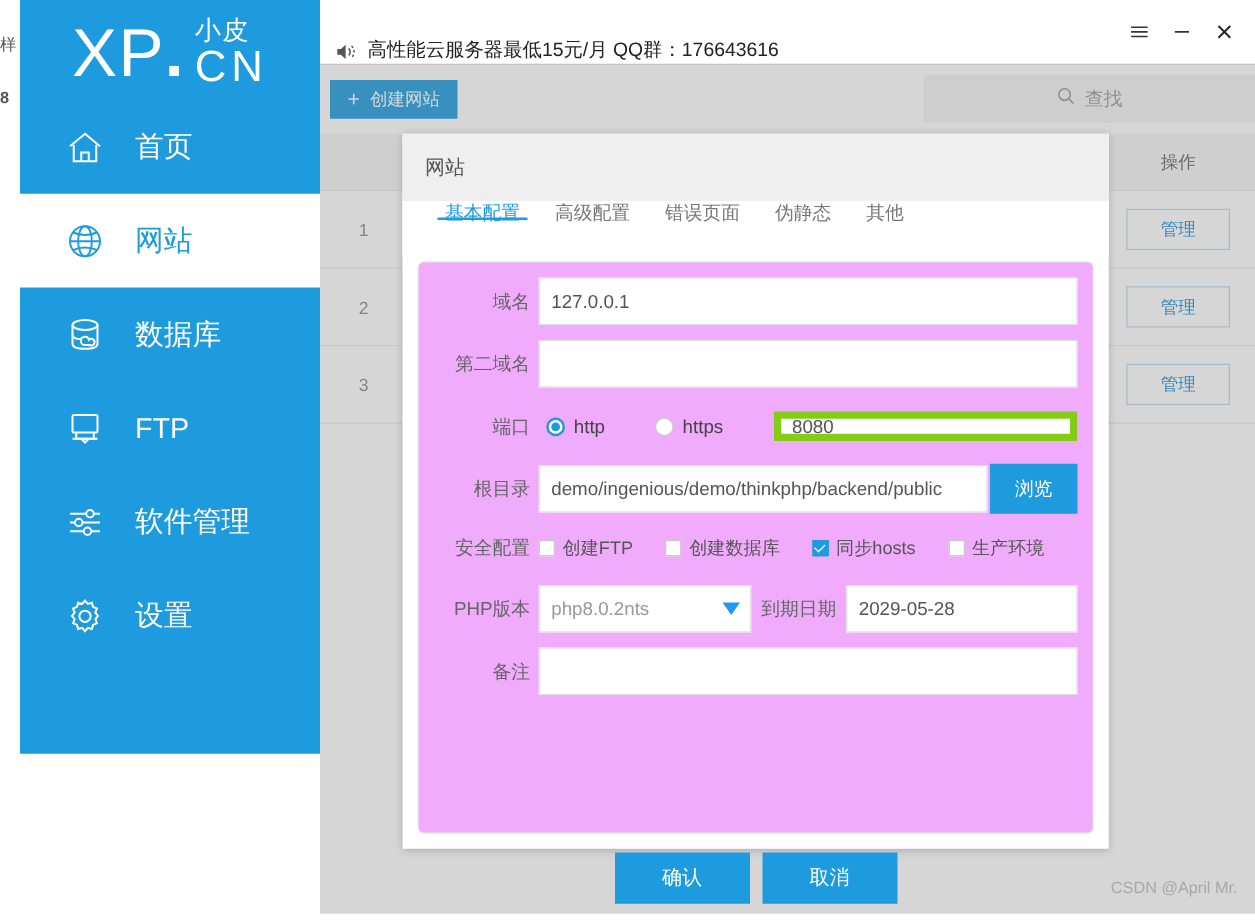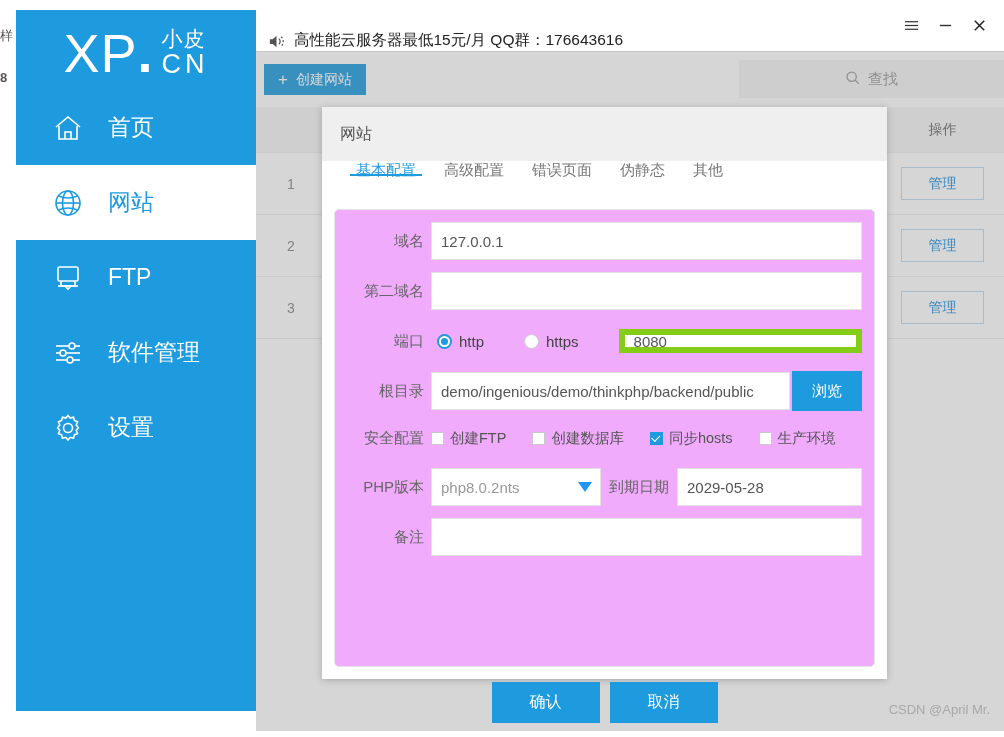--- a/index.html
+++ b/index.html
@@ -30,23 +30,23 @@
     overflow: hidden;
     white-space: nowrap;
   }
   .edge-text.t1 { top: 28px; }
   .edge-text.t2 { top: 70px; font-weight: bold; }
 
   
   .sidebar {
     position: absolute;
     left: 16px;
-    top: 10px;
+    top: 0;
     width: 240px;
-    height: 701px;
+    height: 603px;
     background: #1e9bdf;
   }
   .brand {
     height: 80px;
     display: flex;
     align-items: center;
     justify-content: center;
     color: #fff;
     padding-top: 6px;
     box-sizing: border-box;
@@ -61,21 +61,21 @@
   .brand .cnwrap {
     margin-left: 8px;
     line-height: 1.05;
   }
   .brand .xiaopi {
     font-size: 21px;
     letter-spacing: 1px;
     display: block;
   }
   .brand .cn {
-    font-size: 27px;
+    font-size: 35px;
     letter-spacing: 4px;
     font-weight: 300;
     display: block;
   }
 
   .nav-item {
     height: 75px;
     display: flex;
     align-items: center;
     padding-left: 34px;
@@ -534,20 +534,31 @@
           <circle cx="16" cy="16" r="12"></circle>
           <ellipse cx="16" cy="16" rx="5.5" ry="12"></ellipse>
           <line x1="4" y1="16" x2="28" y2="16"></line>
           <path d="M6.5 9 Q16 13 25.5 9"></path>
           <path d="M6.5 23 Q16 19 25.5 23"></path>
         </svg>
       </span>
       <span class="label">网站</span>
     </div>
 
+    <div class="nav-item">
+      <span class="ico">
+        <svg width="32" height="32" viewBox="0 0 32 32" fill="none" stroke="currentColor" stroke-width="1.6">
+          <ellipse cx="16" cy="8" rx="10" ry="4"></ellipse>
+          <path d="M6 8 V23 Q6 27 16 27 Q26 27 26 23 V8"></path>
+          <path d="M6 15.5 Q6 19 13 19.4"></path>
+          <path d="M16 24 a3.3 3.3 0 1 1 3.2-4.1 a2.6 2.6 0 1 1 0.6 4.1 z"></path>
+        </svg>
+      </span>
+      <span class="label">数据库</span>
+    </div>
 
     <div class="nav-item">
       <span class="ico">
         <svg width="32" height="32" viewBox="0 0 32 32" fill="none" stroke="currentColor" stroke-width="1.6">
           <rect x="6" y="5" width="20" height="14" rx="1.5"></rect>
           <path d="M9 19 V24 H23 V19"></path>
           <path d="M6 24 H26"></path>
           <path d="M13 24 l3 3 l3 -3"></path>
         </svg>
       </span>

